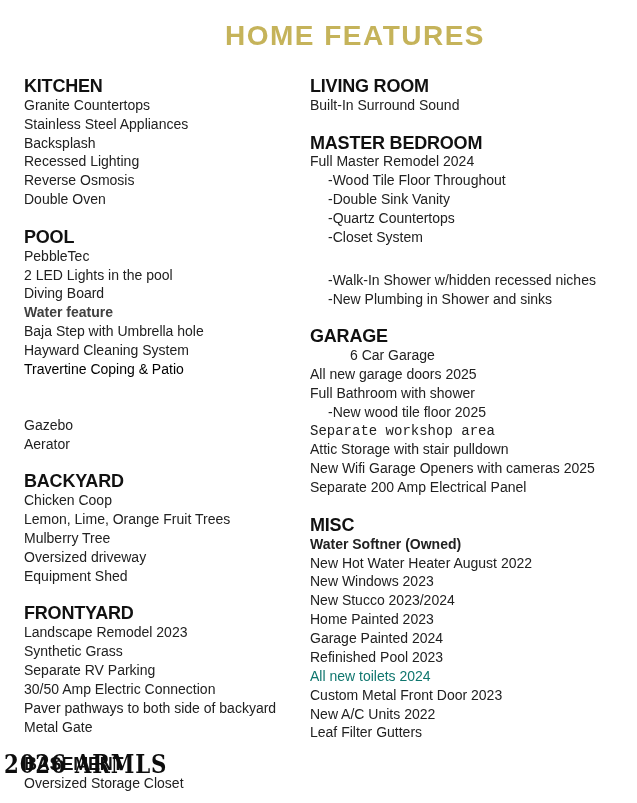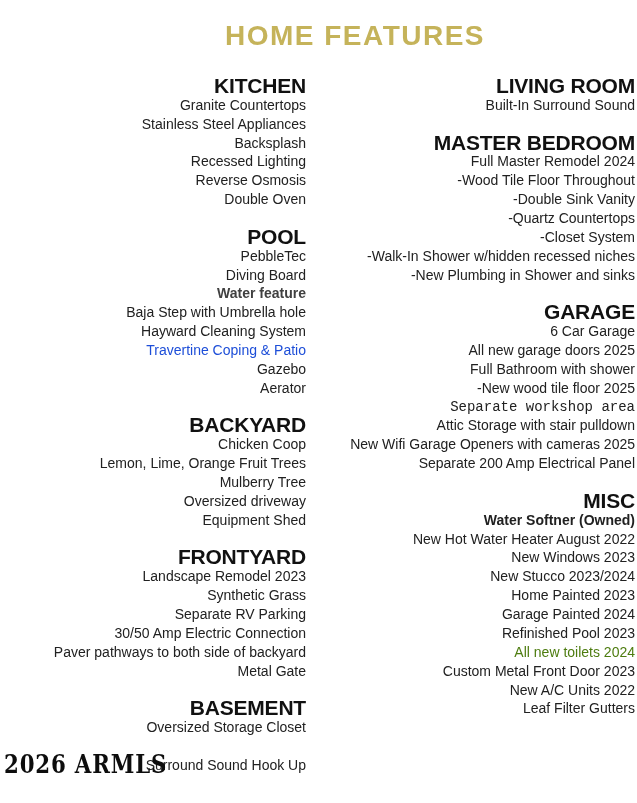--- a/index.html
+++ b/index.html
@@ -7,21 +7,20 @@
     padding: 0;
     background: #ffffff;
   }
   .page {
     position: relative;
     width: 637px;
     height: 803px;
     background: #ffffff;
     overflow: hidden;
     font-family: "Liberation Sans", sans-serif;
-    text-align: right;
   }
   .title {
     position: absolute;
     top: 22px;
     left: 355px;
     transform: translateX(-50%);
     margin: 0;
     font-size: 28px;
     line-height: 28px;
     font-weight: 700;
@@ -30,21 +29,21 @@
     font-family: "Liberation Sans", sans-serif;
   }
   .col {
     position: absolute;
     top: 77px;
   }
   .col-left  { left: 24px;  width: 282px; }
   .col-right { left: 310px; width: 325px; }
   .section { margin: 0 0 18.86px 0; }
   .heading {
-    font-size: 21px;
+    font-size: 18px;
     line-height: 18.86px;
     font-weight: 700;
     letter-spacing: -0.2px;
     white-space: nowrap;
   }
   .item {
     font-size: 14px;
     line-height: 18.86px;
     white-space: nowrap;
   }
@@ -76,26 +75,27 @@
         <div class="item" style="color: rgb(33, 33, 33);">Granite Countertops</div>
         <div class="item" style="color: rgb(33, 33, 33);">Stainless Steel Appliances</div>
         <div class="item" style="color: rgb(33, 33, 33);">Backsplash</div>
         <div class="item" style="color: rgb(33, 33, 33);">Recessed Lighting</div>
         <div class="item" style="color: rgb(33, 33, 33);">Reverse Osmosis</div>
         <div class="item" style="color: rgb(33, 33, 33);">Double Oven</div>
       </div>
       <div class="section">
         <div class="heading" style="color: rgb(17, 17, 17);">POOL</div>
         <div class="item" style="color: rgb(33, 33, 33);">PebbleTec</div>
+        <div class="item" style="color: rgb(33, 33, 33);">2 LED Lights in the pool</div>
         <div class="item" style="color: rgb(33, 33, 33);">Diving Board</div>
         <div class="item" style="color: #404040; font-weight: bold;">Water feature</div>
         <div class="item" style="color: rgb(33, 33, 33);">Baja Step with Umbrella hole</div>
         <div class="item" style="color: rgb(33, 33, 33);">Hayward Cleaning System</div>
-        <div class="item" style="color: #1d4ed8;">Travertine Coping &amp; Patio</div>
-        <div class="item" style="color: rgb(33, 33, 33);">Gazebo</div>
+        <div class="item" style="color: #000000;">Travertine Coping &amp; Patio</div>
+        <div class="item" style="color: rgb(33, 33, 33); margin-top: 37px;">Gazebo</div>
         <div class="item" style="color: rgb(33, 33, 33);">Aerator</div>
       </div>
       <div class="section">
         <div class="heading" style="color: rgb(17, 17, 17);">BACKYARD</div>
         <div class="item" style="color: rgb(33, 33, 33);">Chicken Coop</div>
         <div class="item" style="color: rgb(33, 33, 33);">Lemon, Lime, Orange Fruit Trees</div>
         <div class="item" style="color: rgb(33, 33, 33);">Mulberry Tree</div>
         <div class="item" style="color: rgb(33, 33, 33);">Oversized driveway</div>
         <div class="item" style="color: rgb(33, 33, 33);">Equipment Shed</div>
       </div>
@@ -120,21 +120,21 @@
         <div class="heading" style="color: rgb(17, 17, 17);">LIVING ROOM</div>
         <div class="item" style="color: rgb(33, 33, 33);">Built-In Surround Sound</div>
       </div>
       <div class="section">
         <div class="heading" style="color: rgb(17, 17, 17);">MASTER BEDROOM</div>
         <div class="item" style="color: rgb(33, 33, 33);">Full Master Remodel 2024</div>
         <div class="item indent" style="color: rgb(33, 33, 33);">-Wood Tile Floor Throughout</div>
         <div class="item indent" style="color: rgb(33, 33, 33);">-Double Sink Vanity</div>
         <div class="item indent" style="color: rgb(33, 33, 33);">-Quartz Countertops</div>
         <div class="item indent" style="color: rgb(33, 33, 33);">-Closet System</div>
-        <div class="item indent" style="color: rgb(33, 33, 33);">-Walk-In Shower w/hidden recessed niches</div>
+        <div class="item indent" style="color: rgb(33, 33, 33); margin-top: 24px;">-Walk-In Shower w/hidden recessed niches</div>
         <div class="item indent" style="color: rgb(33, 33, 33);">-New Plumbing in Shower and sinks</div>
       </div>
       <div class="section">
         <div class="heading" style="color: rgb(17, 17, 17);">GARAGE</div>
         <div class="item" style="color: rgb(33, 33, 33); margin-left: 40px;">6 Car Garage</div>
         <div class="item" style="color: rgb(33, 33, 33);">All new garage doors 2025</div>
         <div class="item" style="color: rgb(33, 33, 33);">Full Bathroom with shower</div>
         <div class="item indent" style="color: rgb(33, 33, 33);">-New wood tile floor 2025</div>
         <div class="item" style="color: rgb(33, 33, 33); font-family: Liberation Mono, monospace;">Separate workshop area</div>
         <div class="item" style="color: rgb(33, 33, 33);">Attic Storage with stair pulldown</div>
@@ -143,20 +143,20 @@
       </div>
       <div class="section">
         <div class="heading" style="color: rgb(17, 17, 17);">MISC</div>
         <div class="item" style="color: rgb(33, 33, 33); font-weight: bold;">Water Softner (Owned)</div>
         <div class="item" style="color: rgb(33, 33, 33);">New Hot Water Heater August 2022</div>
         <div class="item" style="color: rgb(33, 33, 33);">New Windows 2023</div>
         <div class="item" style="color: rgb(33, 33, 33);">New Stucco 2023/2024</div>
         <div class="item" style="color: rgb(33, 33, 33);">Home Painted 2023</div>
         <div class="item" style="color: rgb(33, 33, 33);">Garage Painted 2024</div>
         <div class="item" style="color: rgb(33, 33, 33);">Refinished Pool 2023</div>
-        <div class="item" style="color: #4d7c0f;">All new toilets 2024</div>
+        <div class="item" style="color: #0f766e;">All new toilets 2024</div>
         <div class="item" style="color: rgb(33, 33, 33);">Custom Metal Front Door 2023</div>
         <div class="item" style="color: rgb(33, 33, 33);">New A/C Units 2022</div>
         <div class="item" style="color: rgb(33, 33, 33);">Leaf Filter Gutters</div>
       </div>
     </div>
   <div class="watermark">2026 ARMLS</div>
 </div>
 
 </body></html>

